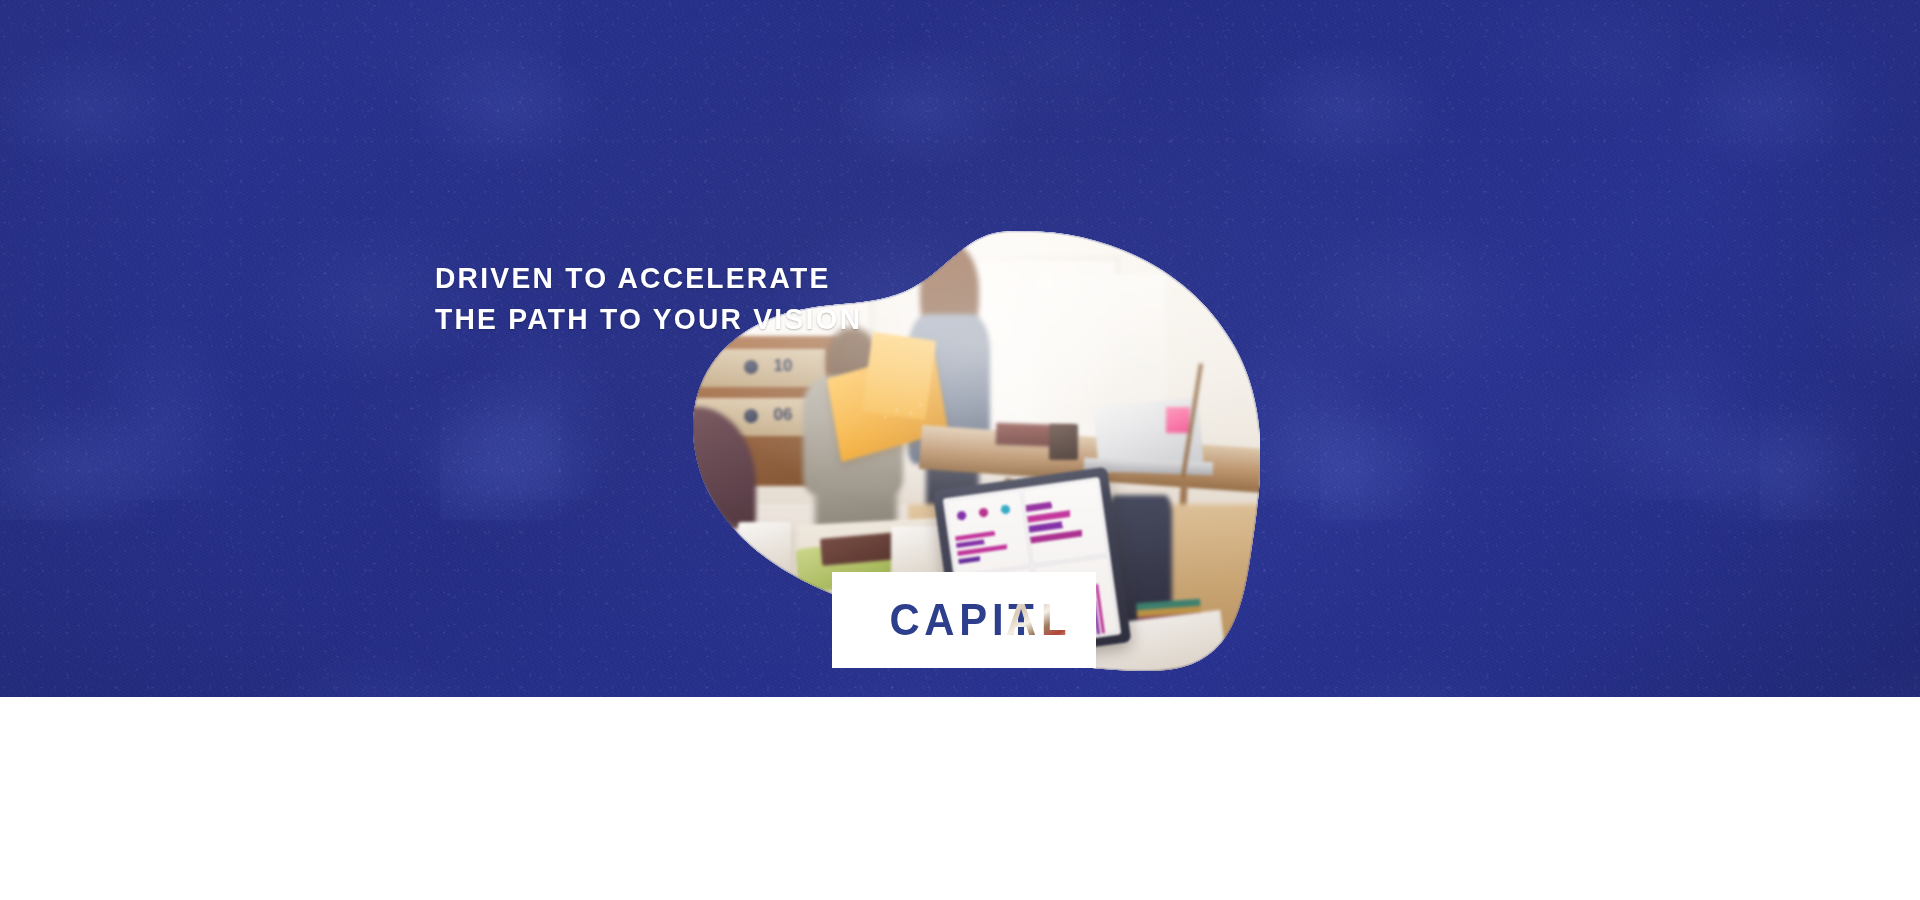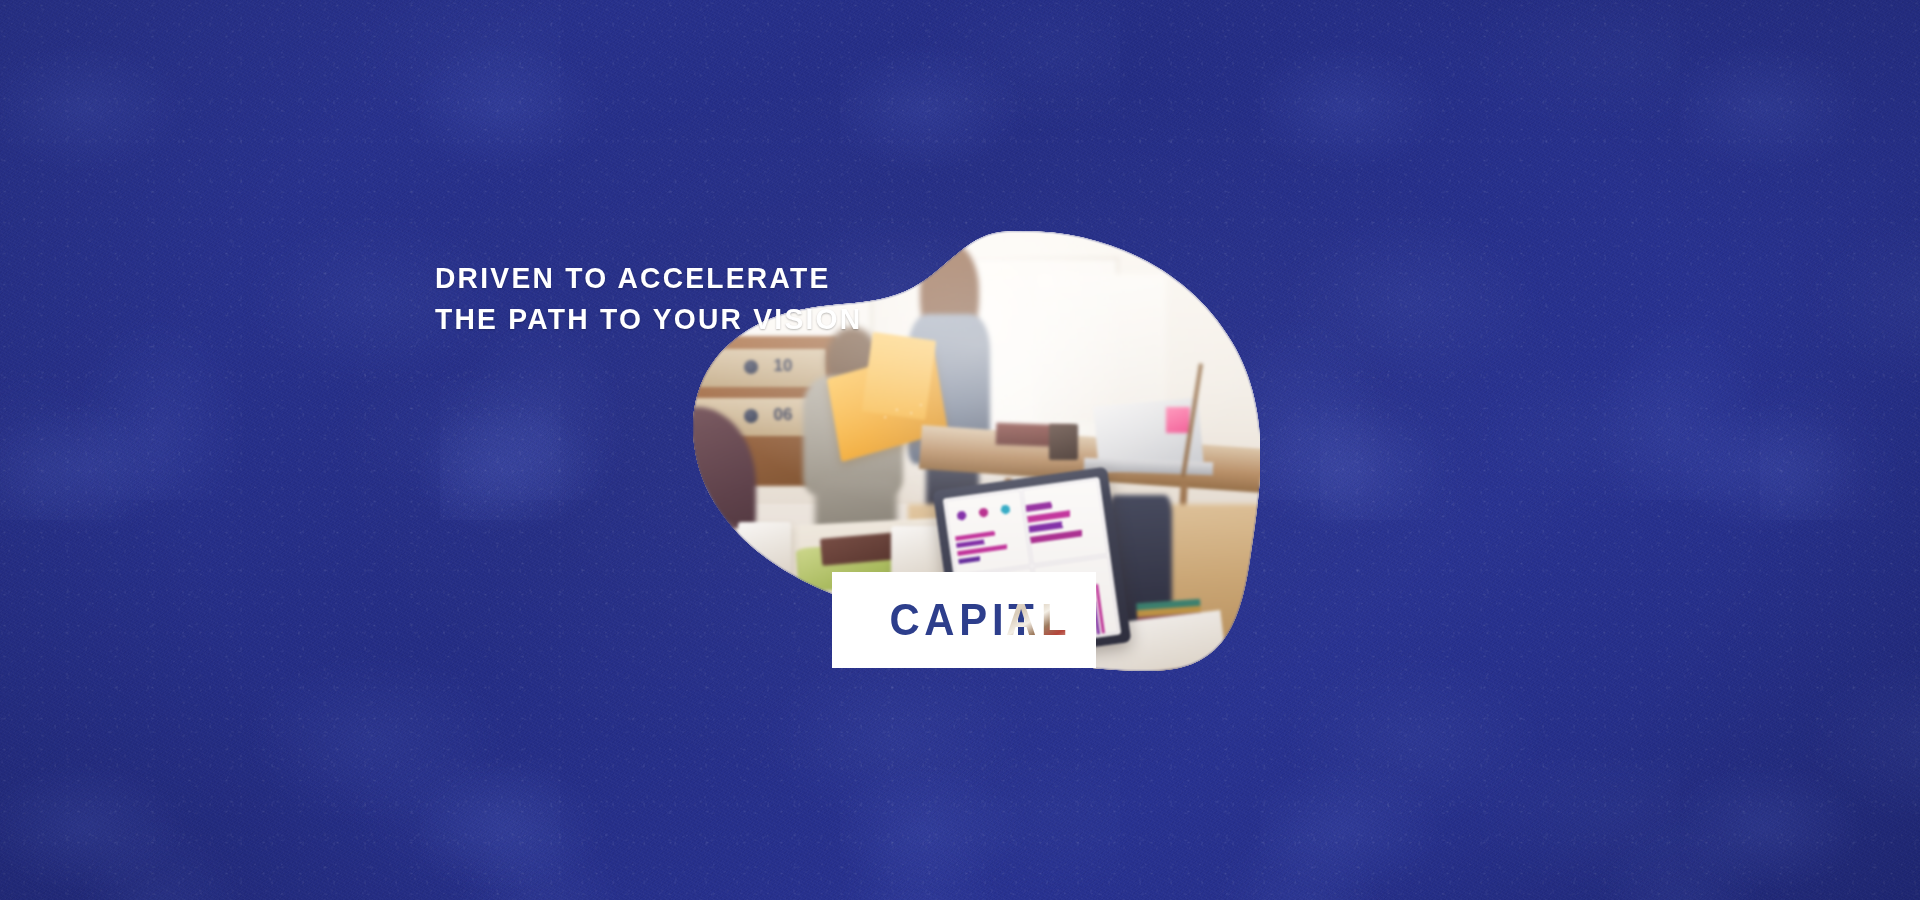--- a/index.html
+++ b/index.html
@@ -7,21 +7,21 @@
 
   html, body {
     width:1920px; height:900px;
     overflow:hidden;
     font-family:"Liberation Sans", sans-serif;
   }
 
   
   .stage {
     position:relative;
-    width:1920px; height:900px;
+    width:1920px; height:697px;
     background:#26308a;
     overflow:hidden;
   }
 
   
   .bg-texture {
     position:absolute; inset:0;
     background-color:#262f89;
     background-image:
       radial-gradient(ellipse 3px 2px at 12% 18%, rgba(255,255,255,.085), transparent 70%),

